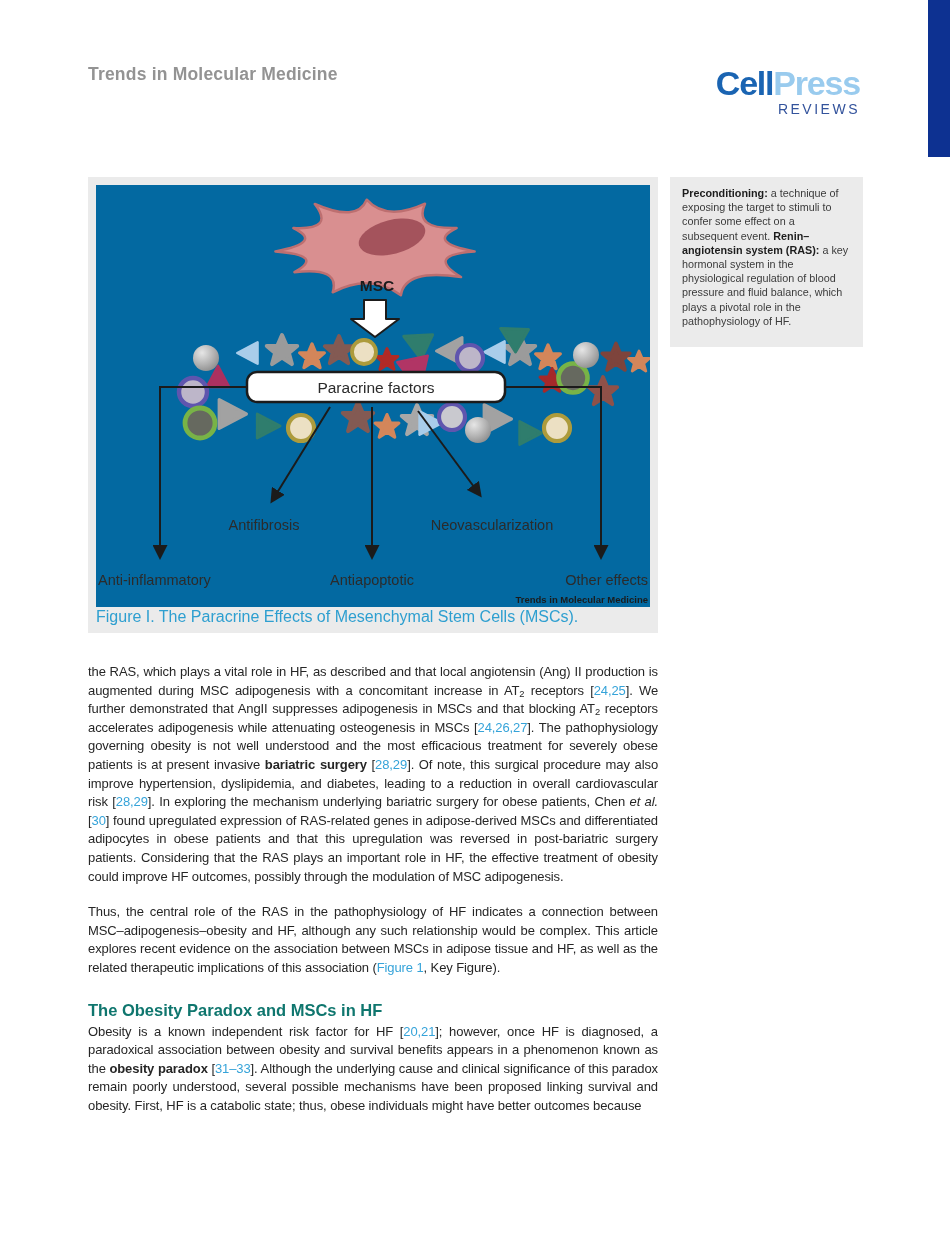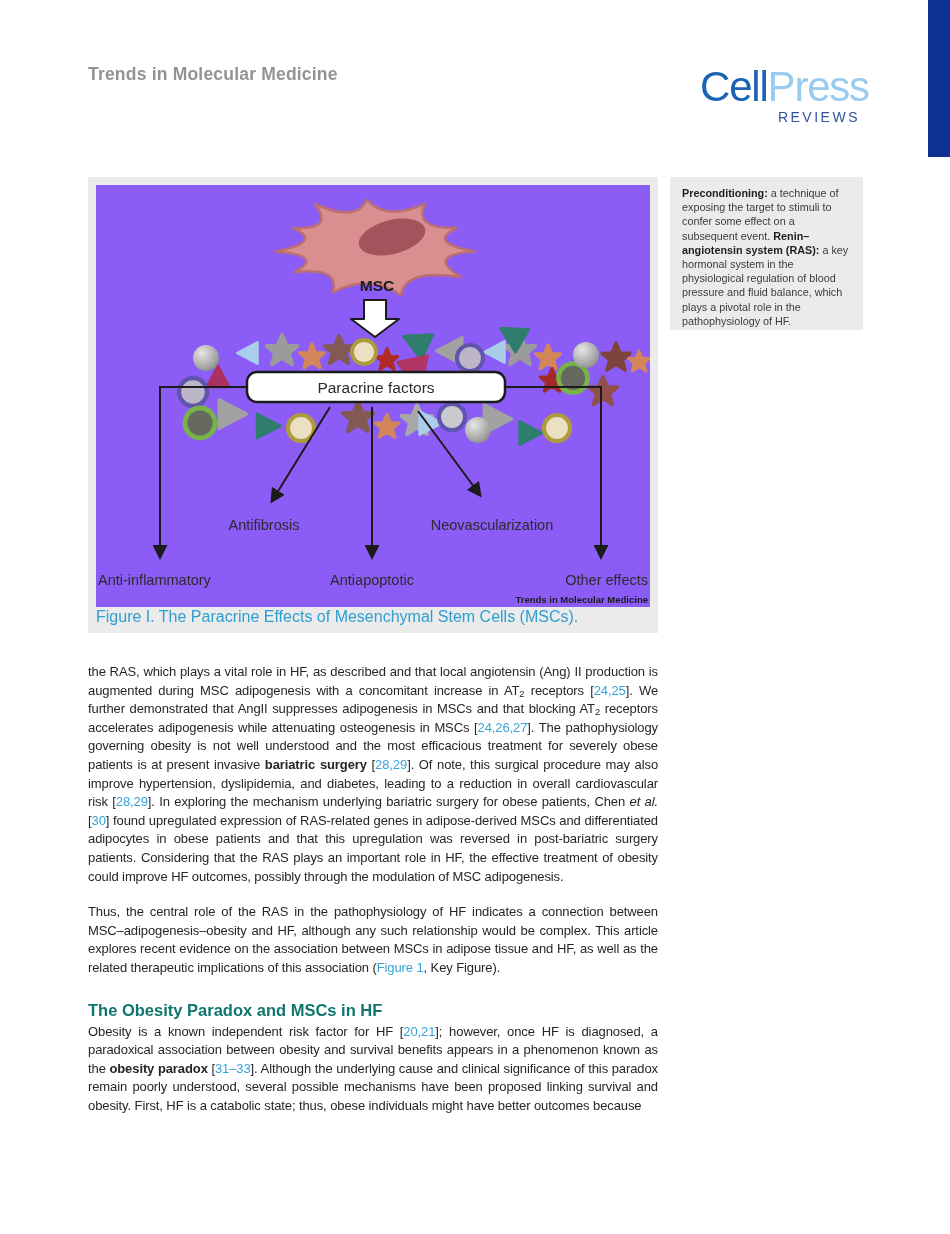--- a/index.html
+++ b/index.html
@@ -3,34 +3,34 @@
 <meta charset="utf-8">
 <style>
   html,body{margin:0;padding:0;background:#ffffff;}
   .page{position:relative;width:950px;height:1180px;background:#ffffff;overflow:hidden;
         font-family:"Liberation Sans",sans-serif;}
 
   
   .journal-title{position:absolute;left:88px;top:64px;font-size:17.5px;font-weight:bold;
                  color:#939393;letter-spacing:.2px;}
   .logo{position:absolute;left:700px;top:66px;width:160px;text-align:right;line-height:1;}
-  .logo-main{font-size:42px;font-weight:normal;letter-spacing:-1.2px;}
+  .logo-main{font-size:34px;font-weight:bold;letter-spacing:-1.2px;}
   .logo-cell{color:#1a64b2;}
   .logo-press{color:#99cbee;}
   .logo-reviews{font-size:14px;color:#33539c;letter-spacing:2.5px;margin-top:2px;}
   .corner-bar{position:absolute;right:0;top:0;width:22px;height:157px;background:#0d3191;}
 
   
   .figure-box{position:absolute;left:88px;top:177px;width:570px;height:456px;background:#ebebeb;}
-  .figure-panel{position:absolute;left:8px;top:8px;width:554px;height:422px;background:#8b5cf6;}
+  .figure-panel{position:absolute;left:8px;top:8px;width:554px;height:422px;background:#0369a1;}
   .figure-caption{position:absolute;left:8px;bottom:7px;font-size:16px;color:#2e9fd0;}
 
   
   .glossary{position:absolute;left:670px;top:177px;width:169px;background:#ebebeb;
-            padding:9px 12px 2px 12px;font-size:10.8px;line-height:14.2px;color:#3b3b3b;}
+            padding:9px 12px 19px 12px;font-size:10.8px;line-height:14.2px;color:#3b3b3b;}
   .glossary b{color:#1d1d1d;}
 
   
   .content{position:absolute;left:88px;top:663px;width:570px;font-size:13px;line-height:18.6px;
            color:#262626;text-align:justify;letter-spacing:-0.1px;}
   .content p{margin:0;}
   .content p + p{margin-top:17px;}
   .content h2{margin:22px 0 3px 0;font-size:16.5px;line-height:20px;color:#0f766e;
               font-weight:bold;text-align:left;letter-spacing:0;}
   .link{color:#35a3d9;cursor:pointer;}

